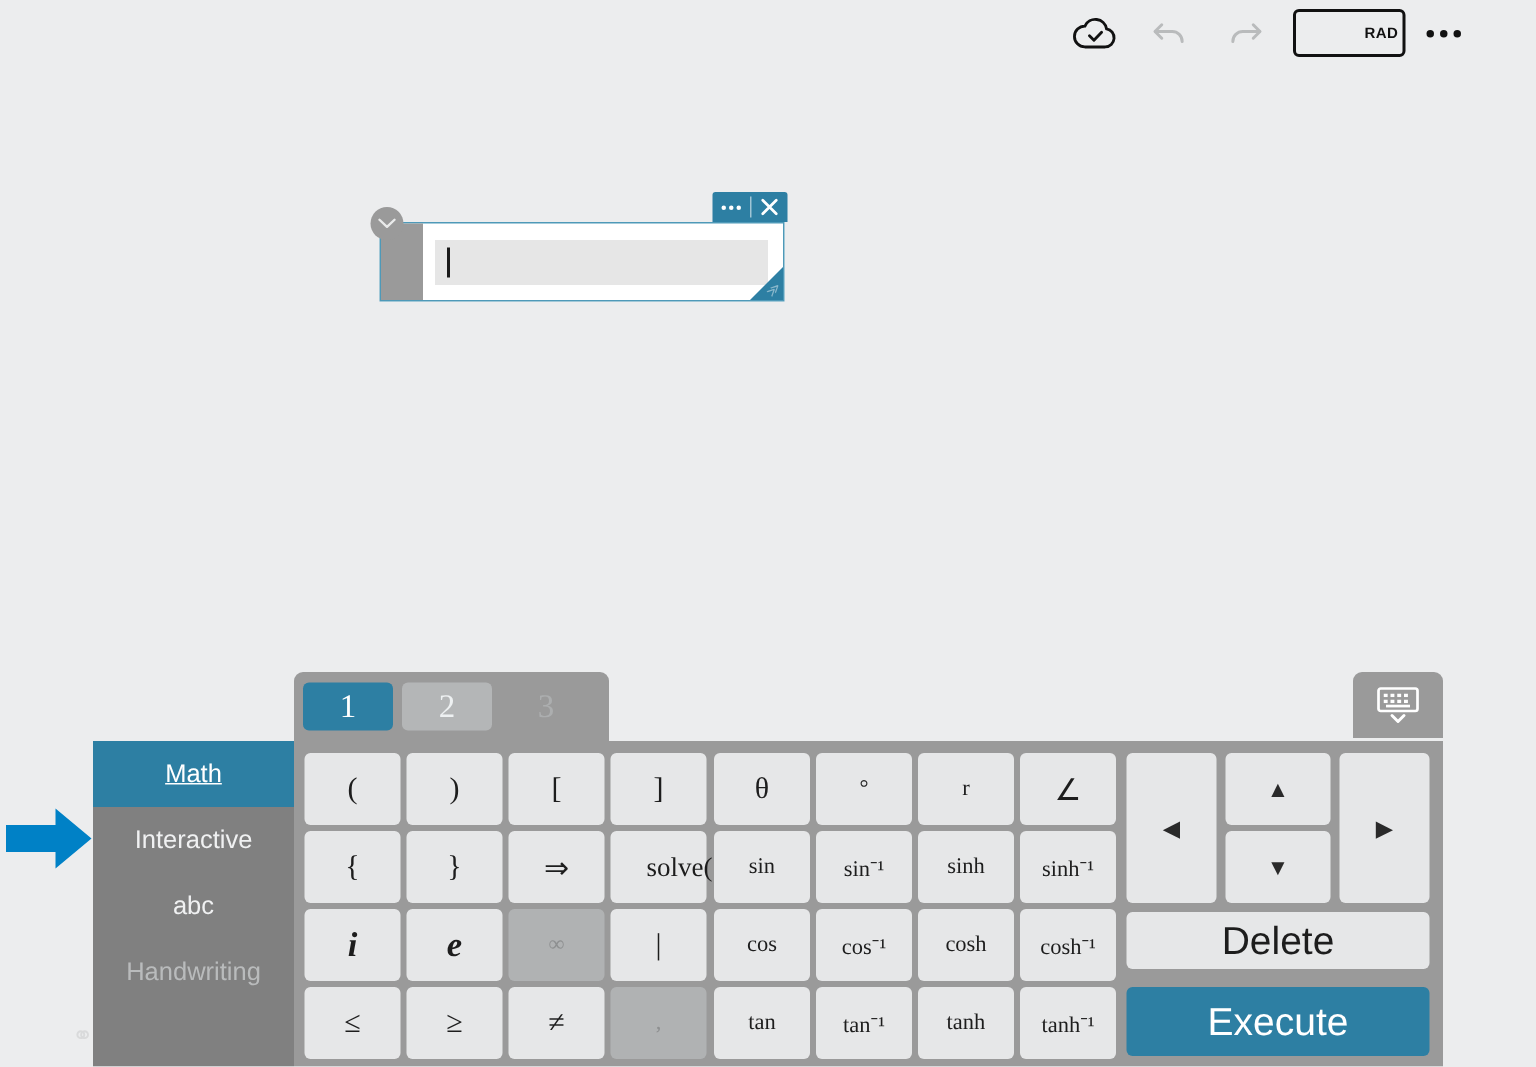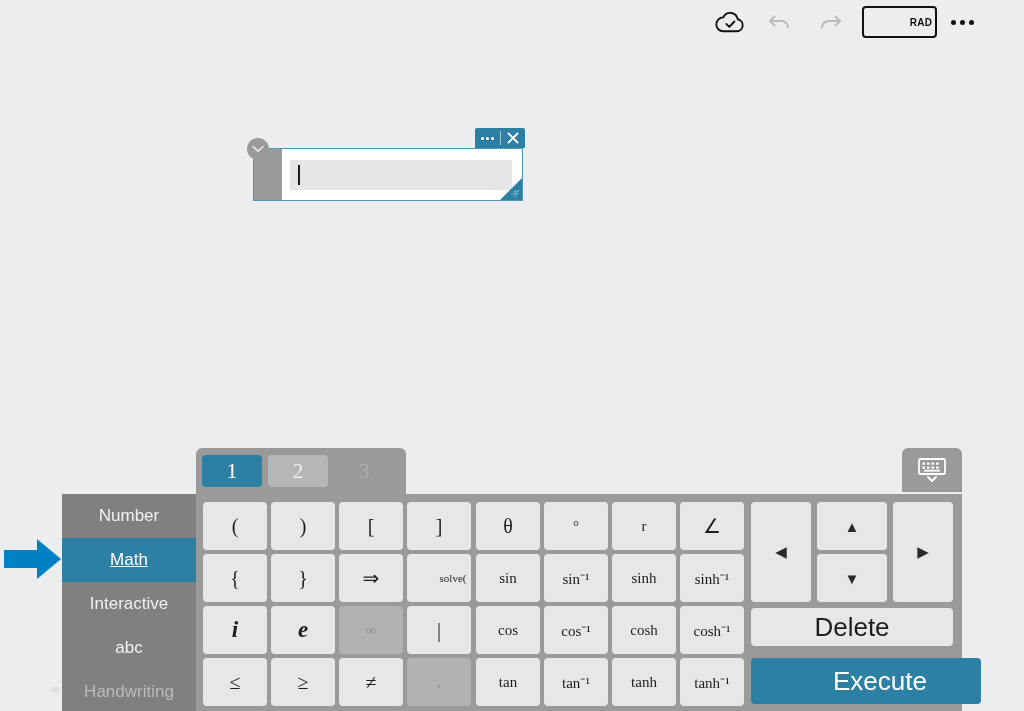--- a/index.html
+++ b/index.html
@@ -211,21 +211,21 @@
     background: #e6e7e8;
     border-radius: 4px;
     display: flex; align-items: center; justify-content: center;
     font-family: "Liberation Serif", serif;
     font-size: 20px;
     color: #1d1d1d;
     cursor: pointer;
     user-select: none;
   }
   .key.small { font-size: 15px; }
-  .key.tiny  { font-size: 11px; padding-left: 28px; }
+  .key.tiny  { font-size: 18px; padding-left: 28px; }
   .key.ital  { font-style: italic; font-weight: 700; font-size: 23px; }
   .key.disabled { background: #b0b2b3; color: #8e9091; cursor: default; }
 
   .nav-cluster {
     position: absolute;
     left: 751px; top: 502px;
     width: 202px; height: 99px;
     display: grid;
     grid-template-columns: 60px 70px 60px;
     grid-template-rows: 48px 48px;
@@ -243,21 +243,21 @@
   .act-btn {
     position: absolute;
     left: 751px;
     width: 202px; height: 38px;
     border-radius: 4px;
     display: flex; align-items: center; justify-content: center;
     font-size: 26px;
     cursor: pointer;
   }
   #delete-key { top: 608px; background: #e6e7e8; color: #1d1d1d; }
-  #execute-key { top: 658px; height: 46px; background: #2d7fa3; color: #ffffff; padding-left: 28px; }
+  #execute-key { top: 658px; height: 46px; background: #2d7fa3; color: #ffffff; }
 
   
   .ann-arrow {
     position: absolute;
     left: 4px; top: 538px;
     width: 58px; height: 42px;
     pointer-events: none;
   }
   
   .corner-mark {
@@ -367,23 +367,20 @@
       <rect x="16.5" y="10.5" width="2.6" height="2.2" fill="#fff"></rect>
       <rect x="21" y="10.5" width="2.6" height="2.2" fill="#fff"></rect>
       <rect x="9" y="13.8" width="16" height="1.8" fill="#fff"></rect>
       <path d="M13 21l4 4 4-4" fill="none" stroke="#fff" stroke-width="2" stroke-linecap="round" stroke-linejoin="round"></path>
     </svg>
   </div>
 
   <div class="kb-panel"></div>
 
   <div class="kb-cats">
-    <div class="kb-cat">
-      <span>Number</span>
-    </div>
     <div class="kb-cat active">
       <span>Math</span>
     </div>
     <div class="kb-cat">
       <span>Interactive</span>
     </div>
     <div class="kb-cat">
       <span>abc</span>
     </div>
     <div class="kb-cat disabled">

